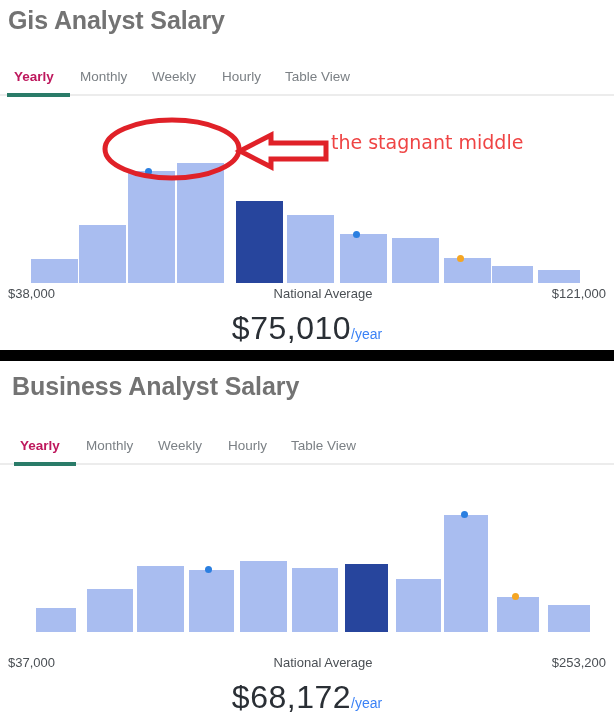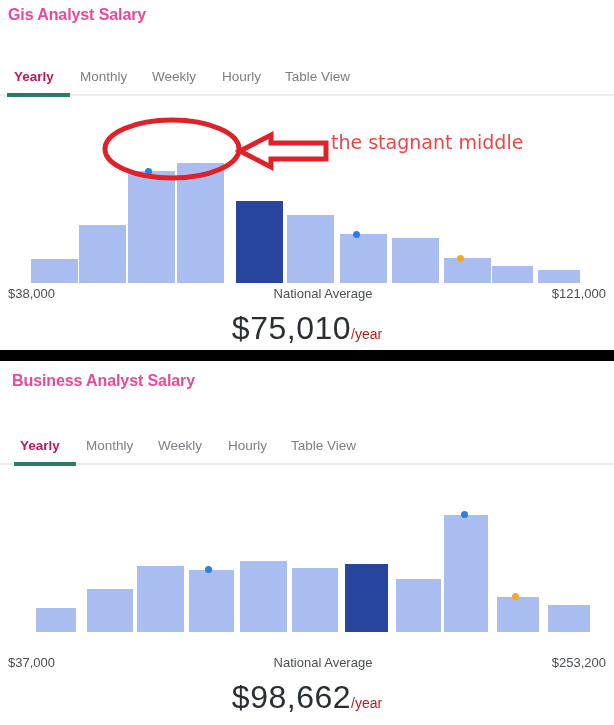--- a/index.html
+++ b/index.html
@@ -15,23 +15,23 @@
 
   
   .section { position: absolute; left: 0; width: 614px; background: #fff; }
   #section-gis      { top: 0;   height: 350px; }
   #divider-black    { position:absolute; left:0; top:350px; width:614px; height:11px; background:#000000; }
   #section-business { top: 361px; height: 364px; padding-left: 24px; }
 
   
   .salary-title {
     position: absolute;
-    font-size: 16px;
+    font-size: 25px;
     font-weight: bold;
-    color: #ec4899;
+    color: #737373;
     letter-spacing: -0.1px;
     white-space: nowrap;
   }
 
   
   .tabbar { position: absolute; left: 0; width: 614px; height: 34px; }
   .tabbar .tabs { position: relative; height: 26px; }
   .tab {
     position: absolute;
     font-size: 13.5px;
@@ -82,21 +82,21 @@
     position: absolute; left: 0; width: 614px;
     text-align: center; white-space: nowrap;
   }
   .value-amount {
     font-size: 32px;
     color: #2a2f35;
     letter-spacing: 0.5px;
   }
   .value-unit {
     font-size: 14px;
-    color: #b91c1c;
+    color: #3b82f6;
   }
 
   
   #annotation-layer {
     position: absolute; left: 0; top: 0;
     width: 614px; height: 350px;
     pointer-events: none;
   }
   #annotation-text {
     position: absolute;
@@ -203,17 +203,17 @@
       <div class="dot orange" style="left:512px; top:96px;"></div>
     </div>
 
     <div class="axis" style="top:294px;">
       <div class="axis-label axis-min">$37,000</div>
       <div class="axis-label axis-mid">National Average</div>
       <div class="axis-label axis-max">$253,200</div>
     </div>
 
     <div class="value-row" style="top:318px;">
-      <span class="value-amount">$98,662</span><span class="value-unit">/year</span>
+      <span class="value-amount">$68,172</span><span class="value-unit">/year</span>
     </div>
   </div>
 
 </div>
 
 </body></html>

